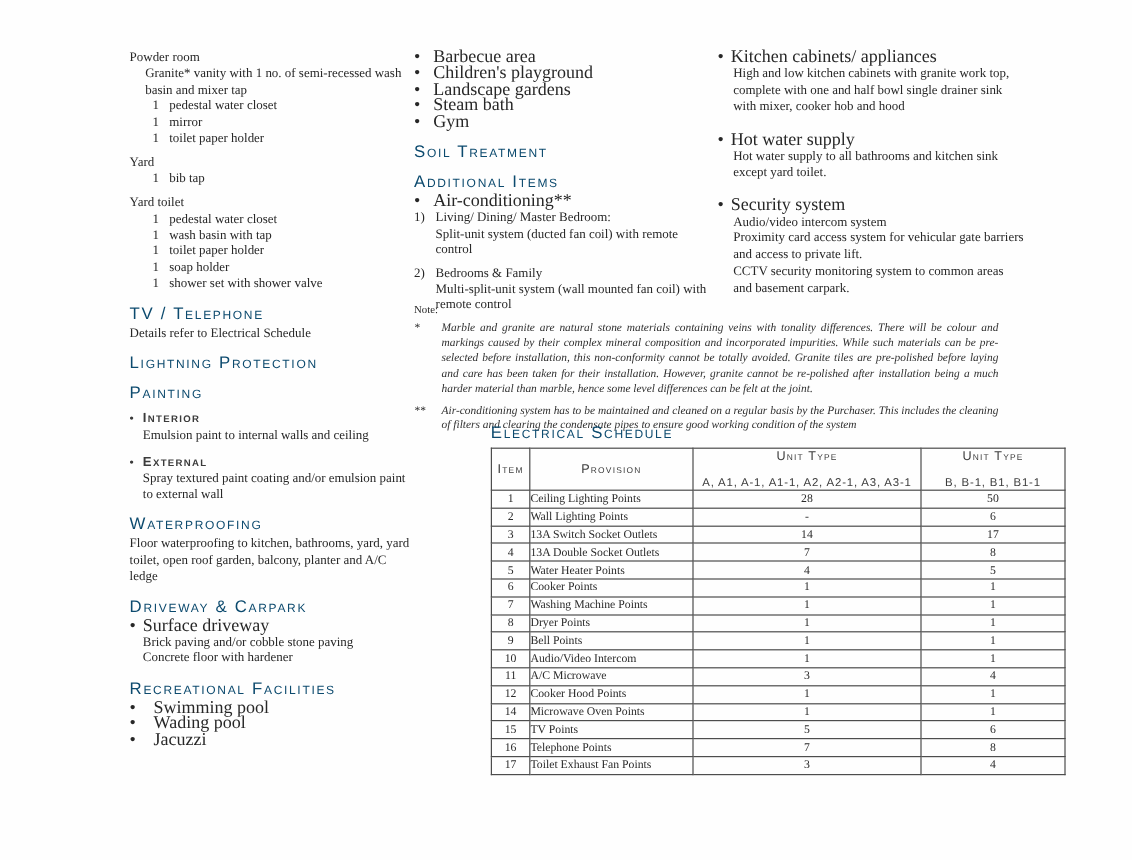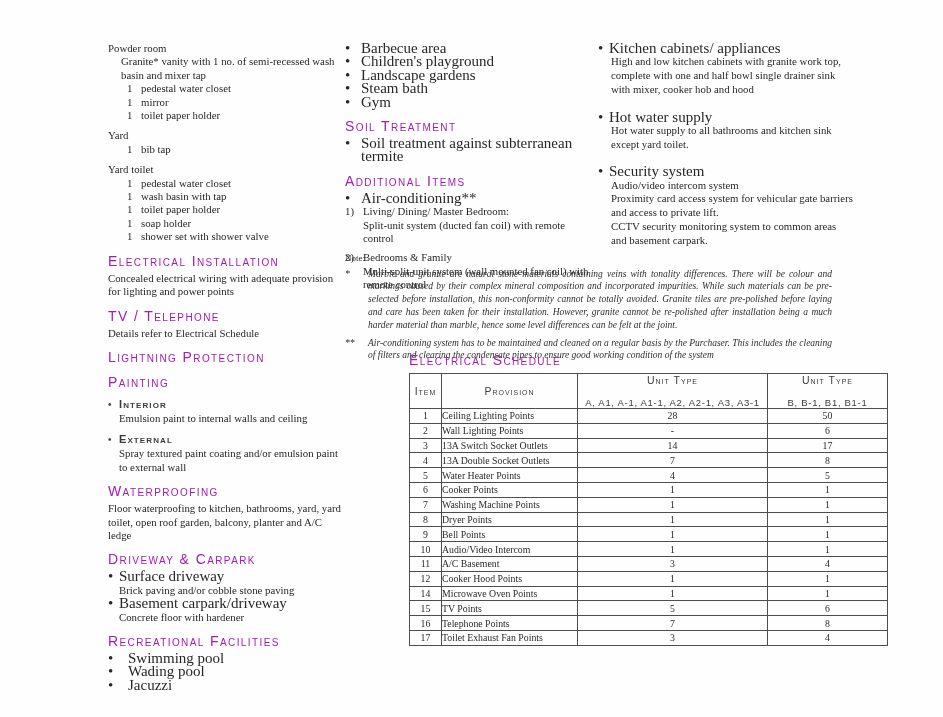--- a/index.html
+++ b/index.html
@@ -19,21 +19,21 @@
   #mid-col    { left:345px; width:250px; }
   #right-col  { left:598px; width:256px; }
   #note-sec   { position:absolute; left:345px; top:253px; width:487px; }
   #sched-sec  { position:absolute; left:362px; top:352px; width:480px;padding-left:47px; }
 
   
   .h1 {
     font-family:"Liberation Sans", sans-serif;
     font-variant:small-caps;
     font-size:14px; letter-spacing:1.4px;
-    font-weight:500; color:#a21caf;
+    font-weight:500; color:#0c4a6e;
     margin:9px 0 3px 0; white-space:nowrap;
   }
   .h2 {
     font-family:"Liberation Sans", sans-serif;
     font-variant:small-caps;
     font-size:11px; letter-spacing:1.1px;
     font-weight:700; color:#3b3b3b;
     margin:8px 0 2px 0; display:flex; align-items:baseline;
   }
   .h2::before { content:"\2022"; font-family:"Liberation Serif",serif; width:11px; flex:none; font-size:10px; }
@@ -137,24 +137,20 @@
       <div class="qrow">
         <span class="q">1</span>
         <span>soap holder</span>
       </div>
       <div class="qrow">
         <span class="q">1</span>
         <span>shower set with shower valve</span>
       </div>
     </div>
 
-    <div>
-      <div class="h1">Electrical Installation</div>
-      <div class="p">Concealed electrical wiring with adequate provision for lighting and power points</div>
-    </div>
 
     <div>
       <div class="h1">TV / Telephone</div>
       <div class="p">Details refer to Electrical Schedule</div>
     </div>
 
     <div>
       <div class="h1">Lightning Protection</div>
     </div>
 
@@ -168,21 +164,20 @@
 
     <div>
       <div class="h1">Waterproofing</div>
       <div class="p">Floor waterproofing to kitchen, bathrooms, yard, yard toilet, open roof garden, balcony, planter and A/C ledge</div>
     </div>
 
     <div>
       <div class="h1">Driveway &amp; Carpark</div>
       <div class="bul">Surface driveway</div>
       <div class="sub">Brick paving and/or cobble stone paving</div>
-      <div class="bul">Basement carpark/driveway</div>
       <div class="sub">Concrete floor with hardener</div>
     </div>
 
     <div>
       <div class="h1">Recreational Facilities</div>
       <div class="bul bul-wide">Swimming pool</div>
       <div class="bul bul-wide">Wading pool</div>
       <div class="bul bul-wide">Jacuzzi</div>
 
     </div>
@@ -192,21 +187,20 @@
     <div>
       <div class="bul bul-mid">Barbecue area</div>
       <div class="bul bul-mid">Children's playground</div>
       <div class="bul bul-mid">Landscape gardens</div>
       <div class="bul bul-mid">Steam bath</div>
       <div class="bul bul-mid">Gym</div>
     </div>
 
     <div>
       <div class="h1">Soil Treatment</div>
-      <div class="bul bul-mid">Soil treatment against subterranean termite</div>
     </div>
 
     <div>
       <div class="h1">Additional Items</div>
       <div class="bul bul-mid">Air-conditioning**</div>
       <div class="numrow" style="margin-top:0">
         <span class="n">1)</span>
         <span>Living/ Dining/ Master Bedroom:</span>
       </div>
       <div class="ndesc">Split-unit system (ducted fan coil) with remote control</div>
@@ -326,21 +320,21 @@
             <td class="cnum">1</td>
           </tr>
           <tr>
             <td class="cnum">10</td>
             <td class="prov">Audio/Video Intercom</td>
             <td class="cnum">1</td>
             <td class="cnum">1</td>
           </tr>
           <tr>
             <td class="cnum">11</td>
-            <td class="prov">A/C Basement</td>
+            <td class="prov">A/C Microwave</td>
             <td class="cnum">3</td>
             <td class="cnum">4</td>
           </tr>
           <tr>
             <td class="cnum">12</td>
             <td class="prov">Cooker Hood Points</td>
             <td class="cnum">1</td>
             <td class="cnum">1</td>
           </tr>
           <tr>

